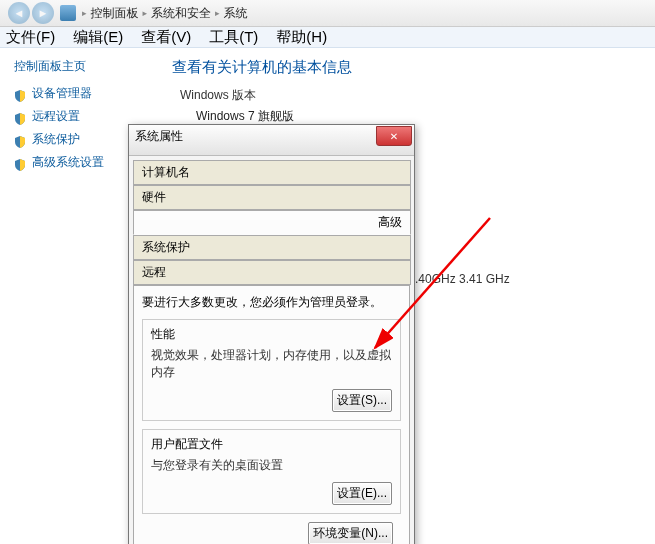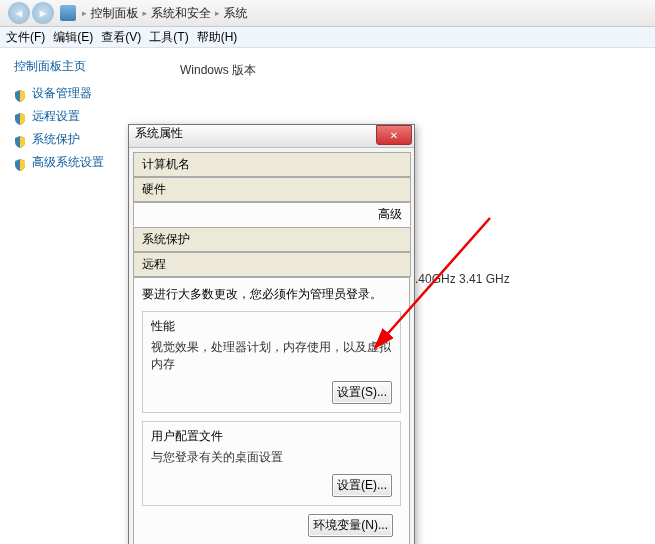--- a/index.html
+++ b/index.html
@@ -3,35 +3,35 @@
 <meta charset="utf-8">
 <style>
 html,body{margin:0;padding:0;font-family:"Microsoft YaHei","SimSun",Tahoma,sans-serif;font-size:12px;background:#fff;color:#000;}
 .window{width:655px;height:544px;background:#fff;position:relative;overflow:hidden;}
 .titlebar{height:26px;background:linear-gradient(#f8f8f8,#e8e8e8);border-bottom:1px solid #ccc;display:flex;align-items:center;padding:0 8px;gap:6px;}
 .nav-arrows{display:flex;gap:2px;}
 .nav-arrow{width:22px;height:22px;border-radius:50%;background:radial-gradient(#9fd1f7,#3c7fb1);display:flex;align-items:center;justify-content:center;color:#fff;font-size:11px;opacity:.5;}
 .cp-icon{width:16px;height:16px;background:linear-gradient(#7fb6e0,#3c7fb1);border-radius:2px;}
 .breadcrumb{display:flex;align-items:center;gap:4px;color:#222;}
 .bc-sep{color:#888;font-size:9px;}
-.menubar{height:20px;background:#f0f5fb;border-bottom:1px solid #d6e2ef;display:flex;align-items:center;padding:0 6px;gap:8px;font-size:12px;}
+.menubar{height:20px;background:#f0f5fb;border-bottom:1px solid #d6e2ef;display:flex;align-items:center;padding:0 6px;gap:18px;font-size:15px;}
 .content{display:flex;height:calc(544px - 46px);}
 .sidebar{width:140px;padding:10px 0 0 14px;}
 .cp-home{color:#0a5a9c;font-size:12px;margin-bottom:10px;}
 .side-links{display:flex;flex-direction:column;gap:6px;}
 .side-link{display:flex;align-items:flex-end;gap:6px;color:#0a5a9c;cursor:pointer;}
 .shield{width:12px;height:12px;}
 .main{flex:1;padding:10px 18px;}
 .heading{color:#00509e;font-size:15px;margin-bottom:10px;}
 .section-label{color:#333;margin:4px 0 4px 8px;}
 .indent{margin-left:24px;color:#222;margin-bottom:4px;}
 .partial{position:absolute;left:415px;top:272px;color:#333;}
 
 .dialog{position:absolute;left:128px;top:124px;width:285px;background:#f4f4f4;border:1px solid #777;box-shadow:2px 2px 8px rgba(0,0,0,.3);}
-.dlg-title{height:22px;background:linear-gradient(#fdfdfd,#e3e3e3);display:flex;align-items:flex-start;justify-content:space-between;padding:0 0 0 6px;font-size:12px;border-bottom:1px solid #bbb;}
+.dlg-title{height:22px;background:linear-gradient(#fdfdfd,#e3e3e3);display:flex;align-items:center;justify-content:space-between;padding:0 0 8px 6px;font-size:12px;border-bottom:1px solid #bbb;}
 .dlg-close{width:34px;height:18px;background:linear-gradient(#e77,#c33);border:1px solid #933;color:#fff;display:flex;align-items:center;justify-content:center;font-size:10px;border-radius:0 0 3px 3px;margin-right:2px;}
 .tabs{display:flex;padding:4px 4px 0 4px;background:#f4f4f4;flex-direction:column;}
 .tab{padding:3px 8px;border:1px solid #aaa;background:#ece9d8;font-size:12px;margin-right:-1px;position:relative;}
 .tab.active{background:#fcfcfc;border-bottom:1px solid #fcfcfc;z-index:2;text-align:right;}
 .tab-body{border:1px solid #aaa;margin:0 4px 4px 4px;background:#fcfcfc;padding:8px;position:relative;min-height:250px;}
 .note{font-size:12px;margin-bottom:8px;}
 .group{border:1px solid #ccc;padding:6px 8px 8px 8px;margin-bottom:8px;position:relative;}
 .group-title{font-size:12px;margin-bottom:4px;}
 .group-desc{font-size:12px;color:#333;margin-bottom:8px;}
 .btn{border:1px solid #888;background:linear-gradient(#fdfdfd,#e4e4e4);padding:2px 4px;font-size:12px;cursor:pointer;border-radius:2px;box-shadow:inset 0 0 0 1px #fff;}
@@ -98,21 +98,23 @@
           <svg class="shield" viewBox="0 0 12 12">
               <path d="M6 0 L11 2 L11 6 Q11 10 6 12 Q1 10 1 6 L1 2 Z" fill="#3c7fb1"></path>
               <path d="M6 0 L11 2 L11 6 Q11 10 6 12 L6 0 Z" fill="#ffcc33"></path>
             </svg>
           <span>高级系统设置</span>
         </div>
       </div>
     </div>
 
     <div class="main">
+      <div class="heading">查看有关计算机的基本信息</div>
       <div class="section-label">Windows 版本</div>
+      <div class="indent">Windows 7 旗舰版</div>
 
       <div style="height:290px"></div>
 
       <div class="section-label">Windows 激活</div>
       <div class="indent">Windows 已激活</div>
       <div class="indent">产品 ID: 00426-OEM-8992662-00006</div>
     </div>
   </div>
 
   <div class="partial">.40GHz   3.41 GHz</div>

